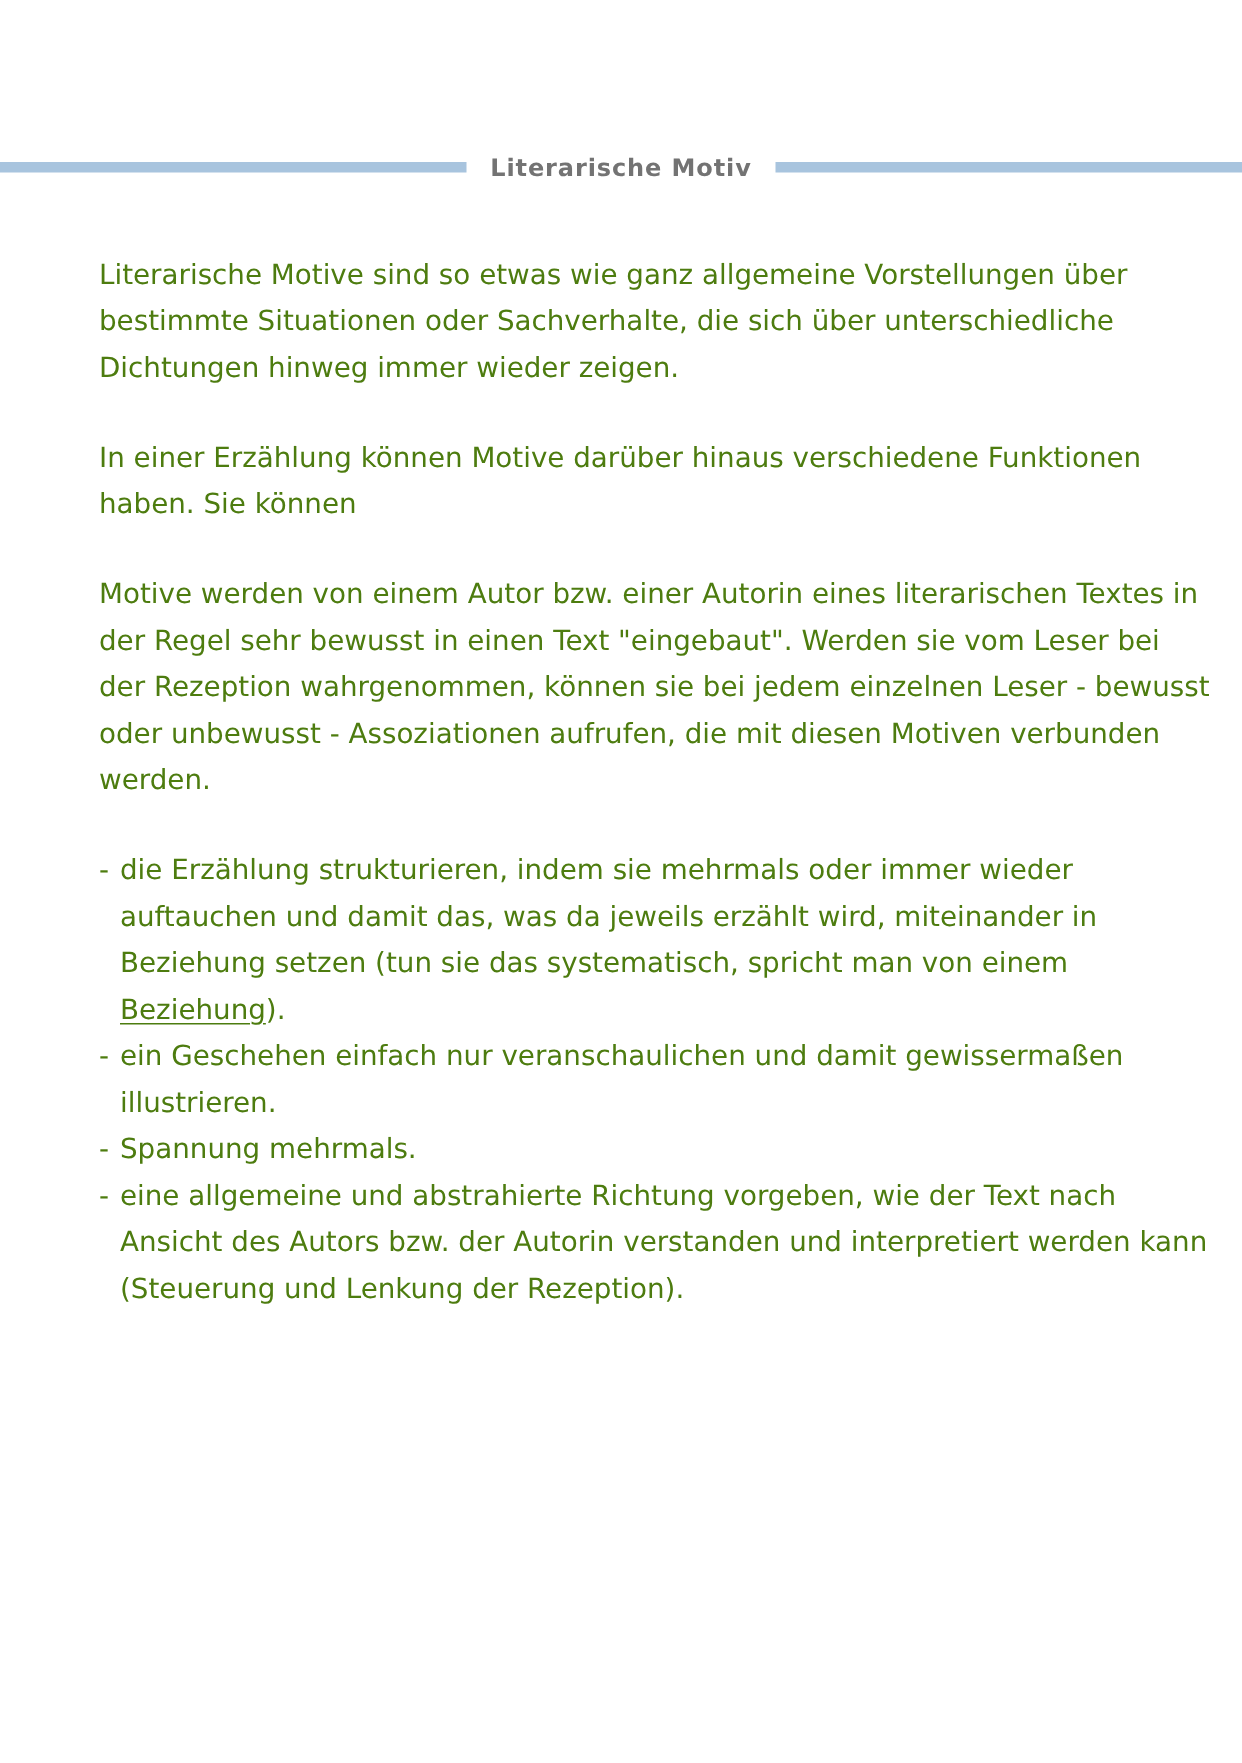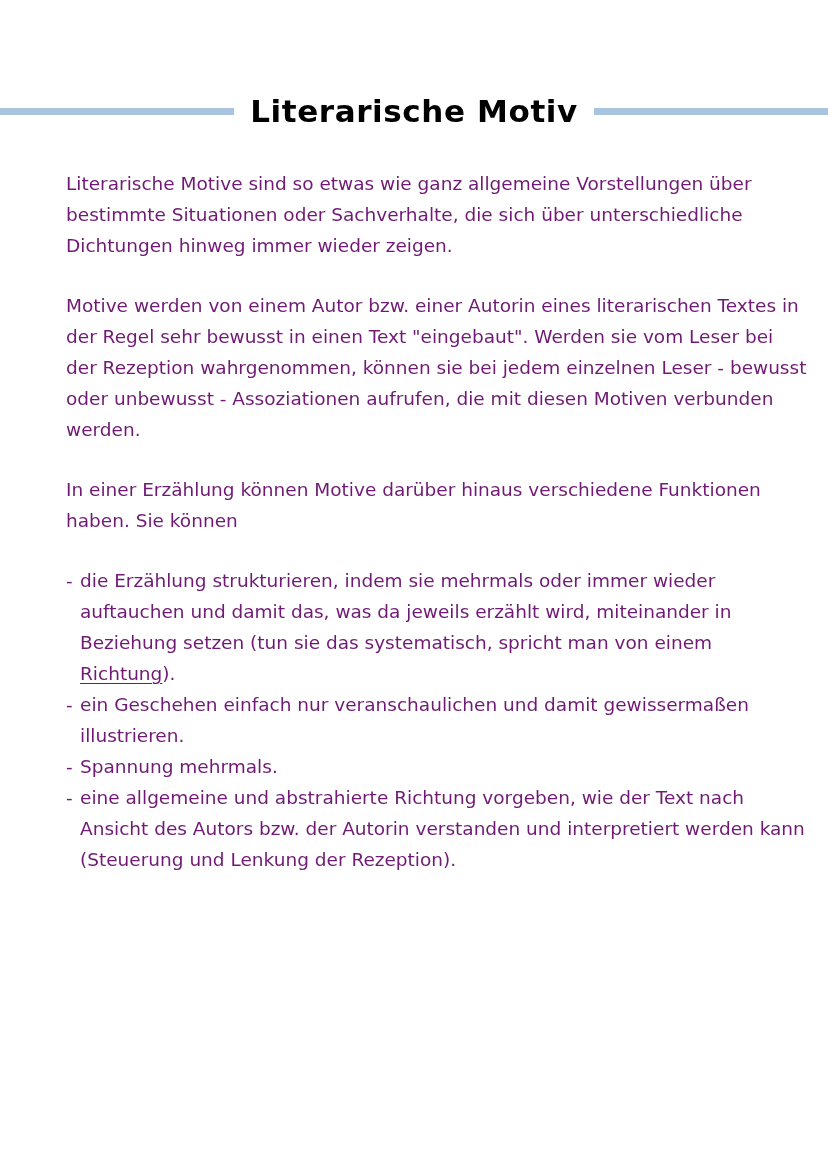--- a/index.html
+++ b/index.html
@@ -38,37 +38,37 @@
     flex: 1 1 auto;
   }
   .rule.left {
     margin-right: 14px;
   }
   .rule.right {
     margin-left: 14px;
   }
   .doc-title {
     font-family: "DejaVu Sans", sans-serif;
-    font-size: 31px;
+    font-size: 16px;
     font-weight: bold;
     letter-spacing: 0.6px;
-    color: #000000;
+    color: #737373;
     white-space: nowrap;
     padding: 0 2px;
   }
 
   
   .content {
     position: absolute;
     left: 66px;
     top: 168px;
     width: 742px;
     font-size: 18.5px;
     line-height: 31px;
-    color: #701a75;
+    color: #4d7c0f;
   }
   .para {
     margin: 0 0 29px 0;
   }
   .para:last-child {
     margin-bottom: 0;
   }
   .intro-list {
     margin: 0;
     padding: 0;
@@ -97,27 +97,27 @@
   <div class="title-bar">
     <div class="rule left"></div>
     <div class="doc-title">Literarische Motiv</div>
     <div class="rule right"></div>
   </div>
 
   <div class="content">
 
     <p class="para">Literarische Motive sind so etwas wie ganz allgemeine Vorstellungen über bestimmte Situationen oder Sachverhalte, die sich über unterschiedliche Dichtungen hinweg immer wieder zeigen.</p>
 
+    <p class="para">In einer Erzählung können Motive darüber hinaus verschiedene Funktionen haben. Sie können</p>
+
     <p class="para">Motive werden von einem Autor bzw. einer Autorin eines literarischen Textes in der Regel sehr bewusst in einen Text "eingebaut". Werden sie vom Leser bei der Rezeption wahrgenommen, können sie bei jedem einzelnen Leser - bewusst oder unbewusst - Assoziationen aufrufen, die mit diesen Motiven verbunden werden.</p>
-
-    <p class="para">In einer Erzählung können Motive darüber hinaus verschiedene Funktionen haben. Sie können</p>
 
     <ul class="intro-list">
       <li>
-        <span class="dash">-</span><span>die Erzählung strukturieren, indem sie mehrmals oder immer wieder auftauchen und damit das, was da jeweils erzählt wird, miteinander in Beziehung setzen (tun sie das systematisch, spricht man von einem </span><span class="u">Richtung</span><span>).</span>
+        <span class="dash">-</span><span>die Erzählung strukturieren, indem sie mehrmals oder immer wieder auftauchen und damit das, was da jeweils erzählt wird, miteinander in Beziehung setzen (tun sie das systematisch, spricht man von einem </span><span class="u">Beziehung</span><span>).</span>
       </li>
       <li>
         <span class="dash">-</span><span>ein Geschehen einfach nur veranschaulichen und damit gewissermaßen illustrieren.</span>
       </li>
       <li>
         <span class="dash">-</span><span>Spannung mehrmals.</span>
       </li>
       <li>
         <span class="dash">-</span><span>eine allgemeine und abstrahierte Richtung vorgeben, wie der Text nach Ansicht des Autors bzw. der Autorin verstanden und interpretiert werden kann (Steuerung und Lenkung der Rezeption).</span>
       </li>

